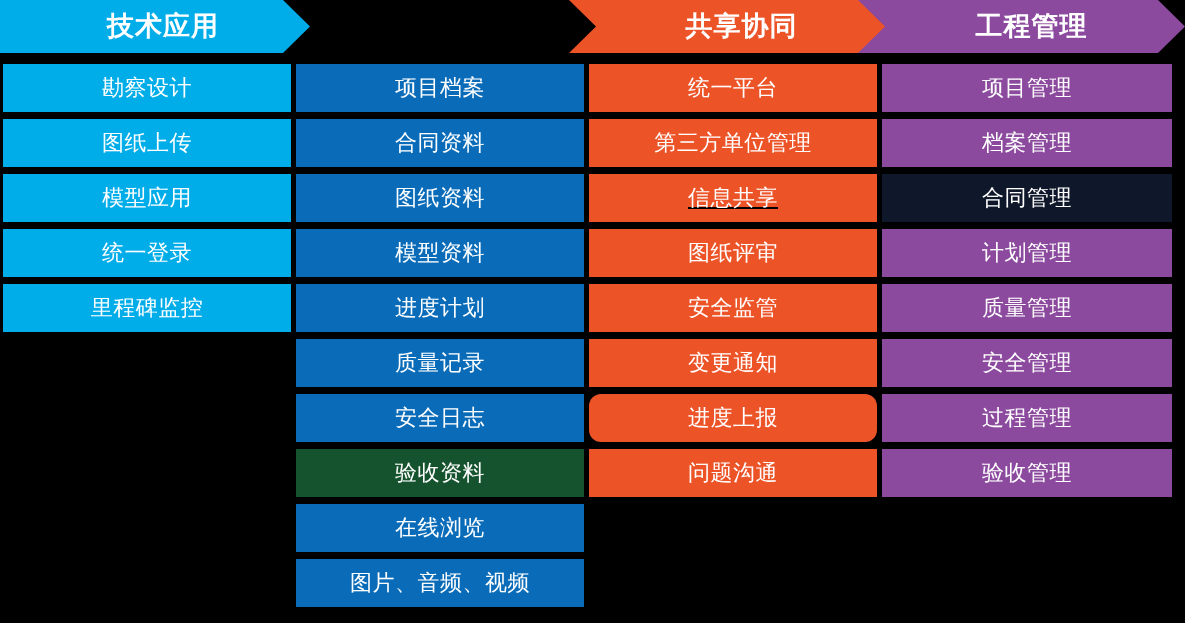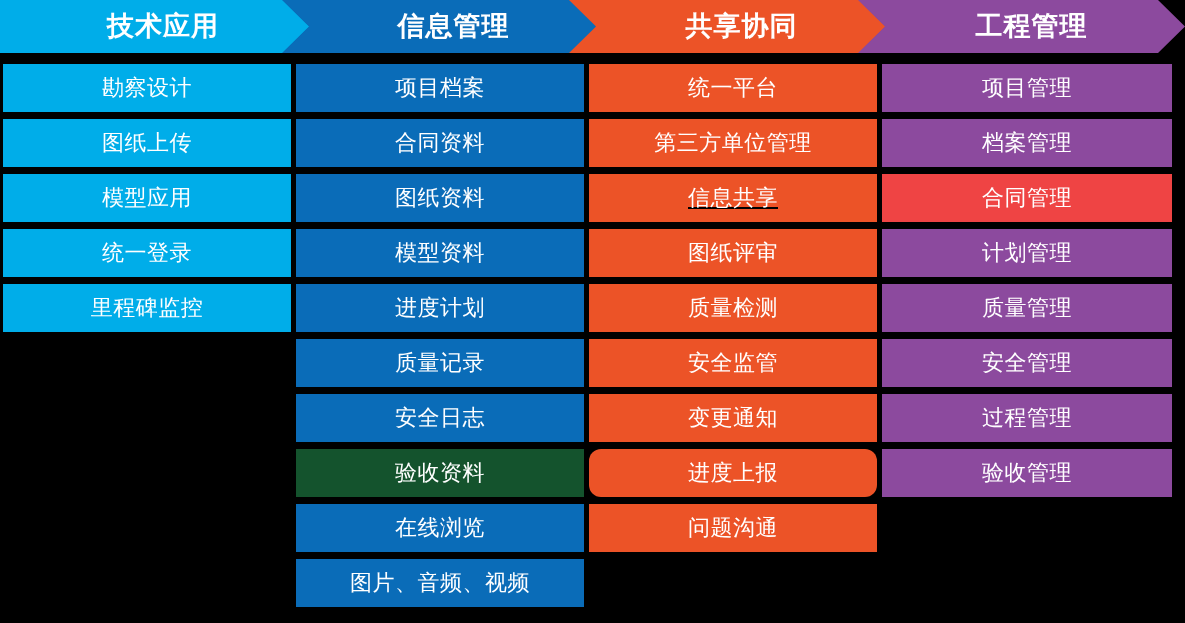--- a/index.html
+++ b/index.html
@@ -95,26 +95,20 @@
 
   <div id="header-banner">
 
     <div class="chev chev-1" style="left:0px; width:310px;">
       <svg class="chev-bg" viewBox="0 0 310 53" preserveAspectRatio="none" width="310" height="53">
         <polygon points="0,0 283,0 310,26.5 283,53 0,53" fill="#00ADE9"></polygon>
       </svg>
       <span class="chev-label">技术应用</span>
     </div>
 
-    <div class="chev chev-2" style="left:282px; width:315px;">
-      <svg class="chev-bg" viewBox="0 0 315 53" preserveAspectRatio="none" width="315" height="53">
-        <polygon points="0,0 288,0 315,26.5 288,53 0,53 27,26.5" fill="#0A6CB8"></polygon>
-      </svg>
-      <span class="chev-label">信息管理</span>
-    </div>
 
     <div class="chev chev-3" style="left:569px; width:317px;">
       <svg class="chev-bg" viewBox="0 0 317 53" preserveAspectRatio="none" width="317" height="53">
         <polygon points="0,0 290,0 317,26.5 290,53 0,53 27,26.5" fill="#EC5327"></polygon>
       </svg>
       <span class="chev-label">共享协同</span>
     </div>
 
     <div class="chev chev-4" style="left:858px; width:327px;">
       <svg class="chev-bg" viewBox="0 0 327 53" preserveAspectRatio="none" width="327" height="53">
@@ -185,44 +179,41 @@
       <div class="cell" style="background:#EC5327;">
         <span class="cell-label">第三方单位管理</span>
       </div>
       <div class="cell" style="background:#EC5327;text-decoration:underline;">
         <span class="cell-label">信息共享</span>
       </div>
       <div class="cell" style="background:#EC5327;">
         <span class="cell-label">图纸评审</span>
       </div>
       <div class="cell" style="background:#EC5327;">
-        <span class="cell-label">质量检测</span>
-      </div>
-      <div class="cell" style="background:#EC5327;">
         <span class="cell-label">安全监管</span>
       </div>
       <div class="cell" style="background:#EC5327;">
         <span class="cell-label">变更通知</span>
       </div>
       <div class="cell" style="background:#EC5327;border-radius:12px;">
         <span class="cell-label">进度上报</span>
       </div>
       <div class="cell" style="background:#EC5327;">
         <span class="cell-label">问题沟通</span>
       </div>
     </div>
 
     <div class="col" style="left:882px; width:290px;">
       <div class="cell" style="background:#8C4A9E;">
         <span class="cell-label">项目管理</span>
       </div>
       <div class="cell" style="background:#8C4A9E;">
         <span class="cell-label">档案管理</span>
       </div>
-      <div class="cell" style="background:#ef4444;">
+      <div class="cell" style="background:#0f172a;">
         <span class="cell-label">合同管理</span>
       </div>
       <div class="cell" style="background:#8C4A9E;text-align:right;">
         <span class="cell-label">计划管理</span>
       </div>
       <div class="cell" style="background:#8C4A9E;">
         <span class="cell-label">质量管理</span>
       </div>
       <div class="cell" style="background:#8C4A9E;">
         <span class="cell-label">安全管理</span>

